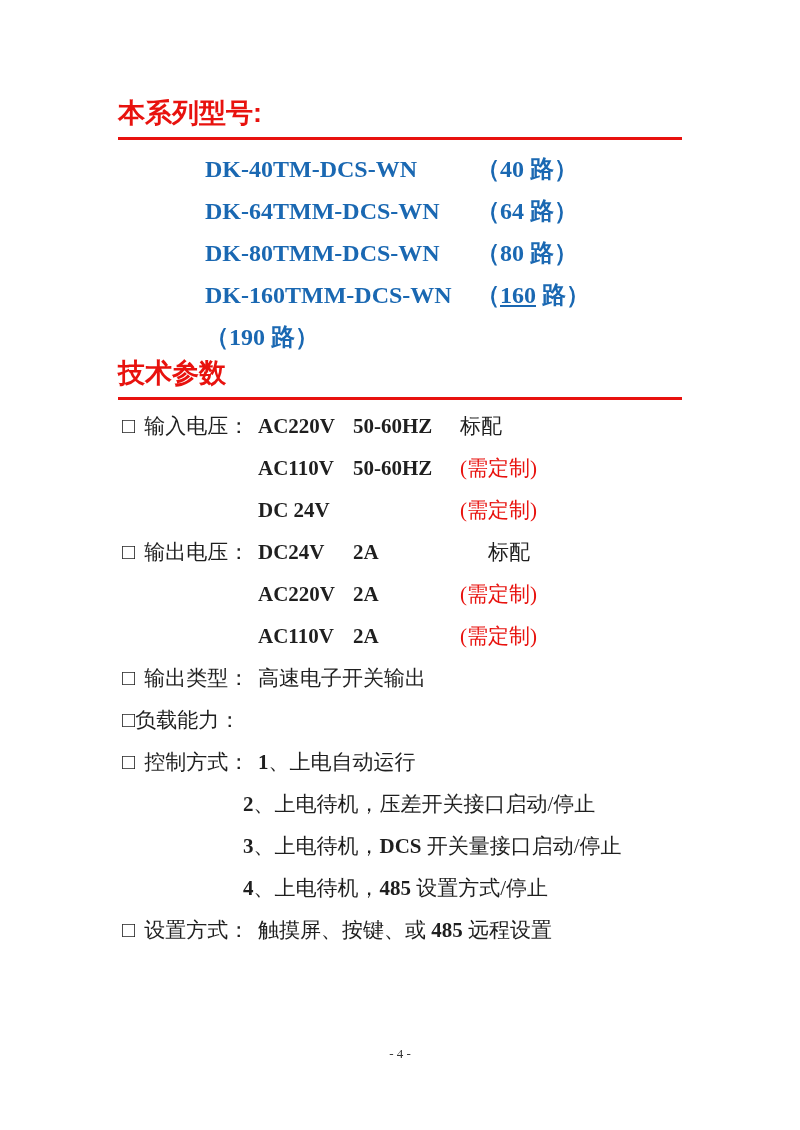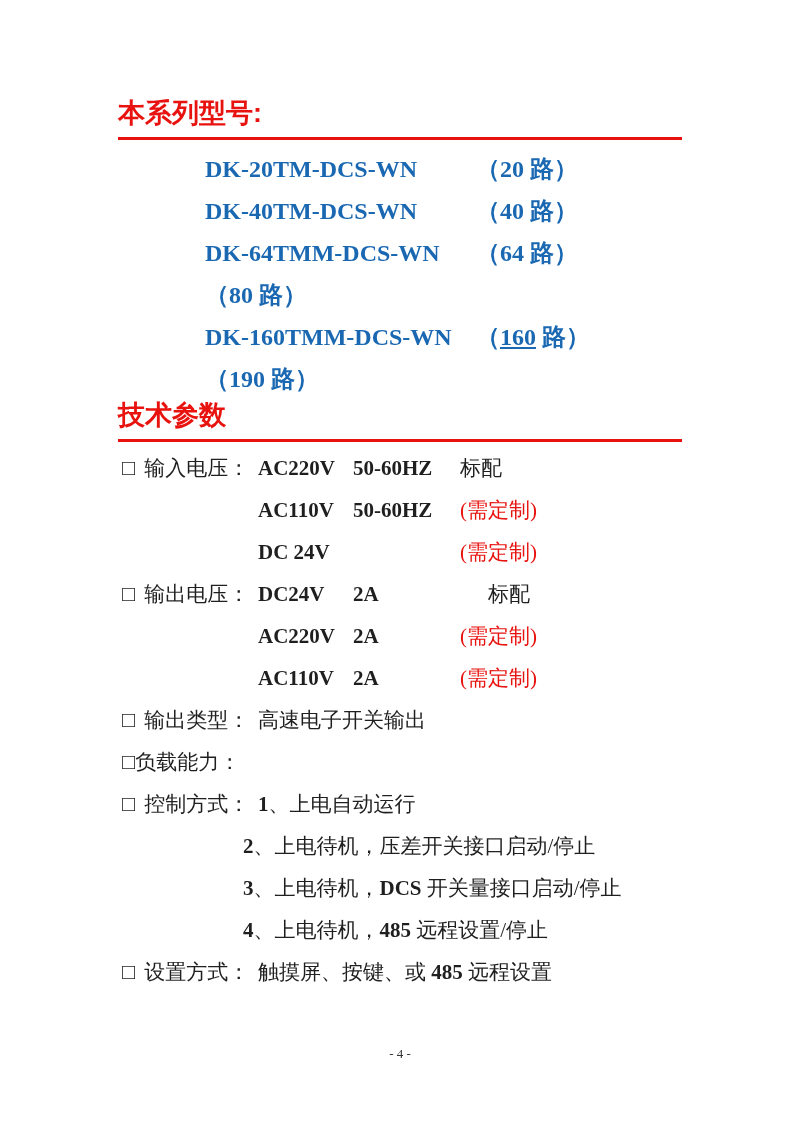--- a/index.html
+++ b/index.html
@@ -65,32 +65,29 @@
 </style>
 </head>
 <body>
 
 <div class="content">
 
   <h2 class="section-heading h-first">本系列型号:</h2>
 
   <div class="models">
     <div class="model-row">
-      <span class="model-name">DK-20TM-DCS-WN</span>
-      <span class="model-channels"><span>（</span><span style="font-weight: bold;">20</span><span> 路）</span></span>
-    </div>
-    <div class="model-row">
       <span class="model-name">DK-40TM-DCS-WN</span>
       <span class="model-channels"><span>（</span><span style="font-weight: bold;">40</span><span> 路）</span></span>
     </div>
     <div class="model-row">
       <span class="model-name">DK-64TMM-DCS-WN</span>
       <span class="model-channels"><span>（</span><span style="font-weight: bold;">64</span><span> 路）</span></span>
     </div>
     <div class="model-row">
+      <span class="model-name">DK-80TMM-DCS-WN</span>
       <span class="model-channels"><span>（</span><span style="font-weight: bold;">80</span><span> 路）</span></span>
     </div>
     <div class="model-row">
       <span class="model-name">DK-160TMM-DCS-WN</span>
       <span class="model-channels"><span>（</span><span style="font-weight: bold; text-decoration: underline;">160</span><span> 路）</span></span>
     </div>
     <div class="model-row">
       <span class="model-channels"><span>（</span><span style="font-weight: bold;">190</span><span> 路）</span></span>
     </div>
   </div>
@@ -175,21 +172,21 @@
       <span class="text"><span style="font-weight: bold;">2</span><span>、上电待机，压差开关接口启动/停止</span></span>
     </div>
 
     <div class="spec-row">
       <span class="cell-label cont"></span>
       <span class="text"><span style="font-weight: bold;">3</span><span>、上电待机，</span><span style="font-weight: bold;">DCS</span><span> 开关量接口启动/停止</span></span>
     </div>
 
     <div class="spec-row">
       <span class="cell-label cont"></span>
-      <span class="text"><span style="font-weight: bold;">4</span><span>、上电待机，</span><span style="font-weight: bold;">485</span><span> 远程设置/停止</span></span>
+      <span class="text"><span style="font-weight: bold;">4</span><span>、上电待机，</span><span style="font-weight: bold;">485</span><span> 设置方式/停止</span></span>
     </div>
 
     <div class="spec-row">
       <span class="cell-label">
         <span class="checkbox">□</span>
         <span class="label-text">设置方式：</span>
       </span>
       <span class="text"><span>触摸屏、按键、或 </span><span style="font-weight: bold;">485</span><span> 远程设置</span></span>
     </div>
 

